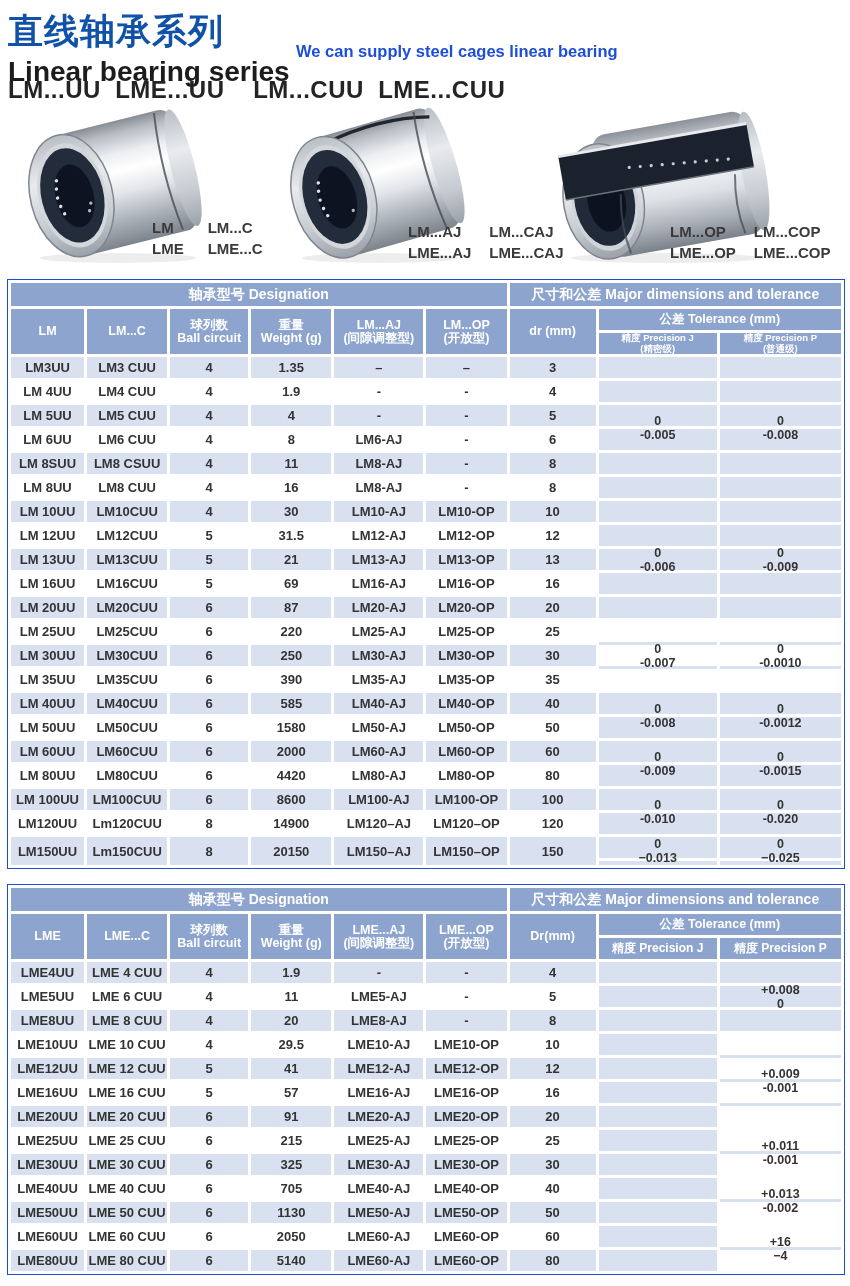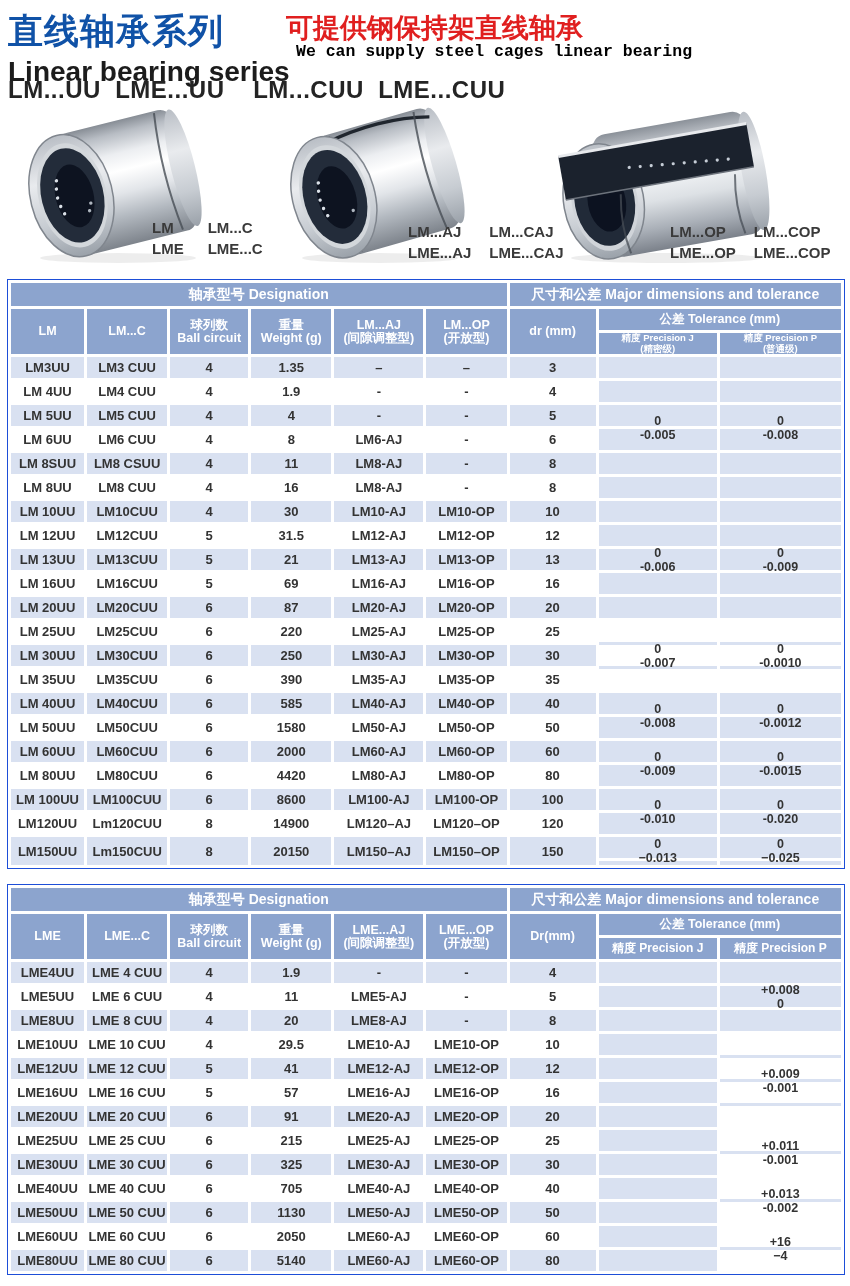--- a/index.html
+++ b/index.html
@@ -6,21 +6,21 @@
   .page{position:relative;width:850px;height:1286px;background:#ffffff;
         font-family:"Liberation Sans",sans-serif;overflow:hidden;}
 
   
   .title-cn{position:absolute;left:8px;top:8px;font-size:35px;font-weight:bold;
             color:#1052a7;letter-spacing:1px;}
   .title-en{position:absolute;left:8px;top:56px;font-size:28px;font-weight:600;color:#1c1c1c;}
   .models-line{position:absolute;left:8px;top:76px;font-size:24px;font-weight:bold;
                color:#242424;white-space:pre;letter-spacing:0.5px;}
   .promo-cn{position:absolute;left:286px;top:10px;font-size:27px;font-weight:bold;color:#e01f1f;}
-  .promo-en{position:absolute;left:296px;top:42px;font-size:16.5px;font-weight:bold;color:#000000;font-family:Liberation Mono, monospace;}
+  .promo-en{position:absolute;left:296px;top:42px;font-size:16.5px;font-weight:bold;color:#1d4ed8;}
 
   
   .fig{position:absolute;}
   .fig svg{display:block;}
   .fig-labels{position:absolute;display:grid;grid-template-columns:auto auto;
               column-gap:24px;row-gap:4px;font-size:15px;font-weight:bold;color:#3a3a3a;}
 
   
   table.spec{position:absolute;left:7px;width:838px;border-collapse:separate;
              border-spacing:3px;background:#ffffff;table-layout:fixed;
@@ -42,21 +42,20 @@
   .tol{white-space:pre-line;font-size:12.5px;line-height:14px;font-weight:600;color:#333333;}
   #table1{top:279px;}
   #table2{top:884px;}
 </style>
 </head>
 <body>
 
 <div class="page">
 
   <div class="title-cn">直线轴承系列</div>
-  <div class="promo-cn">可提供钢保持架直线轴承</div>
   <div class="promo-en">We can supply steel cages linear bearing</div>
   <div class="title-en">Linear bearing series</div>
   <div class="models-line">LM...UU  LME...UU    LM...CUU  LME...CUU</div>
 
   <div class="fig" style="left:18px;top:106px;">
     <svg width="205" height="160" viewBox="0 0 205 160">
       <defs>
         <linearGradient id="b1body" x1="0" y1="0" x2="0" y2="1">
           <stop offset="0" stop-color="#878d95"></stop>
             <stop offset="0.1" stop-color="#b8bdc4"></stop>

